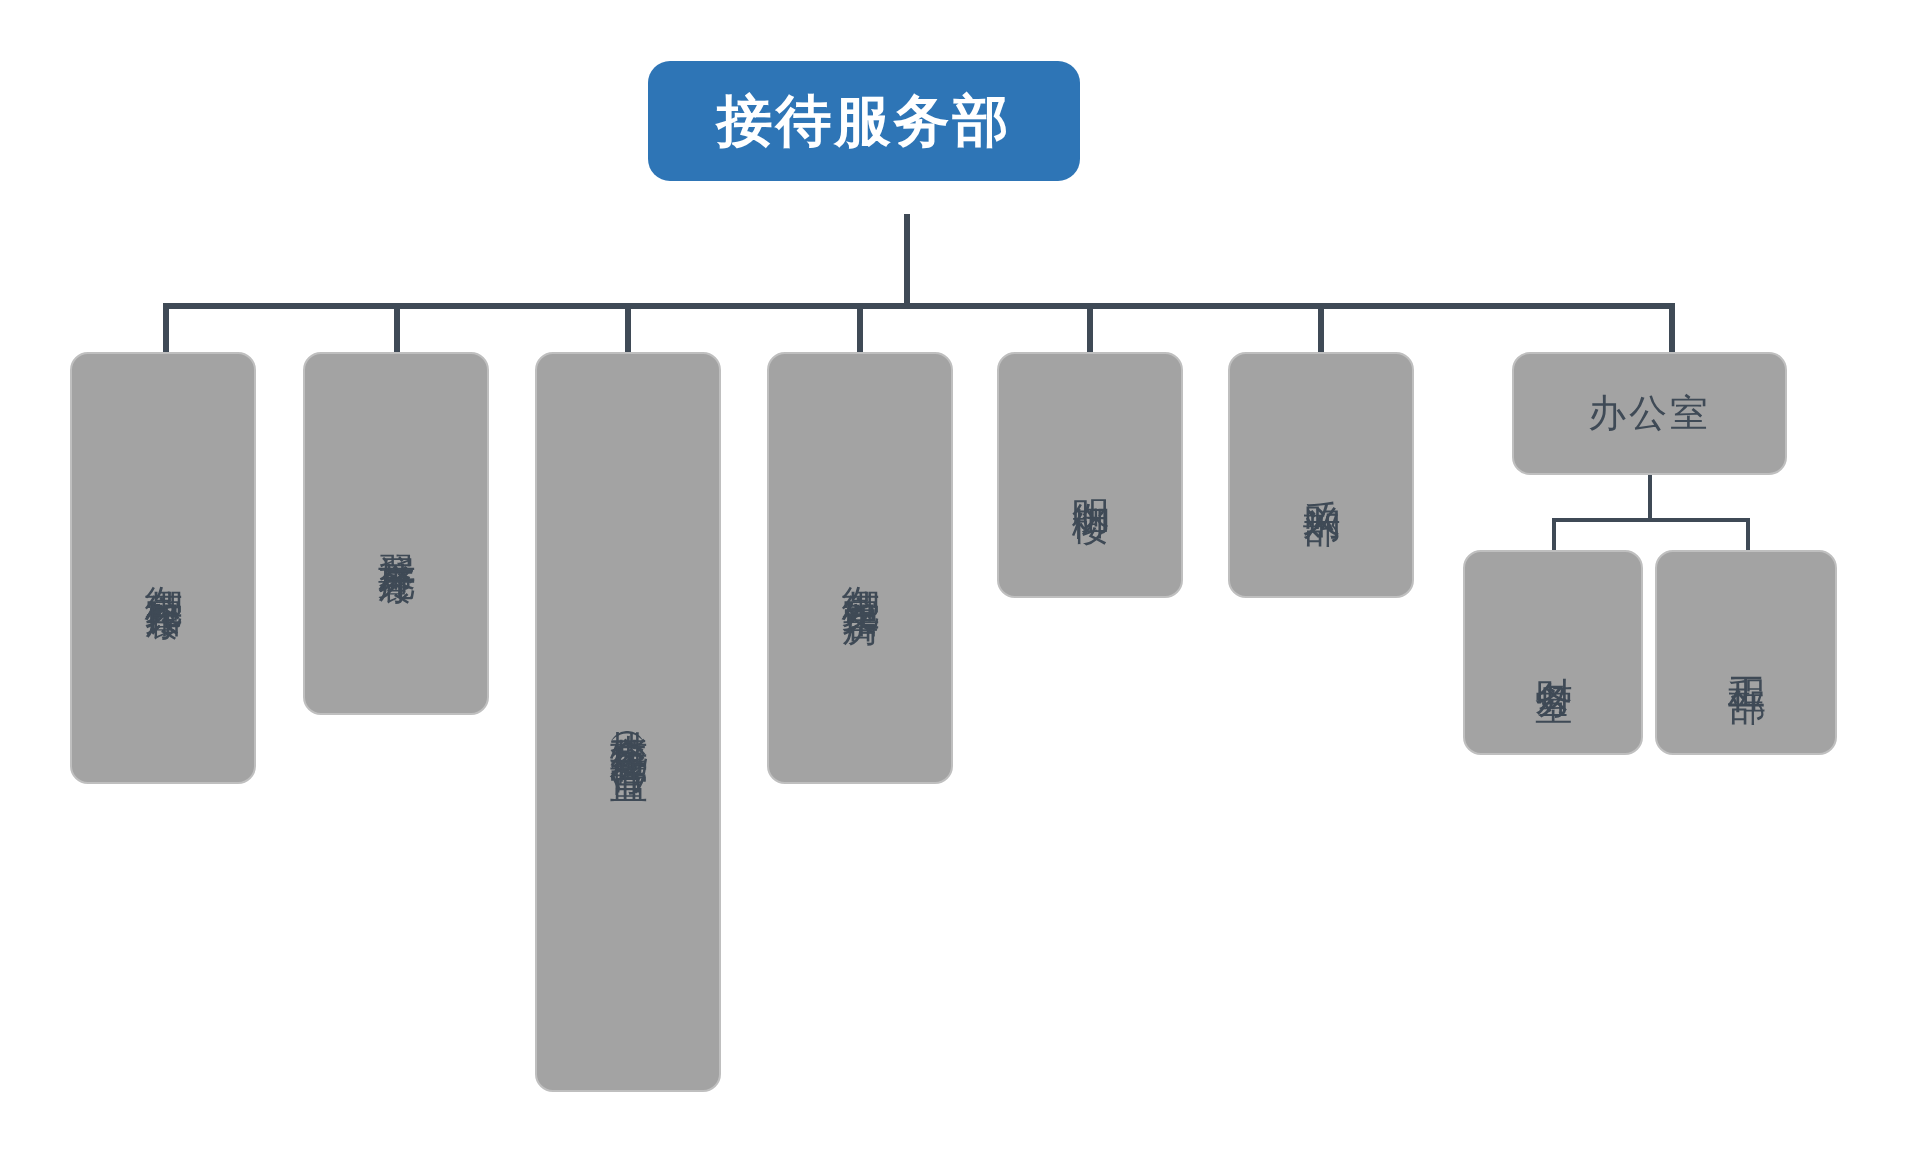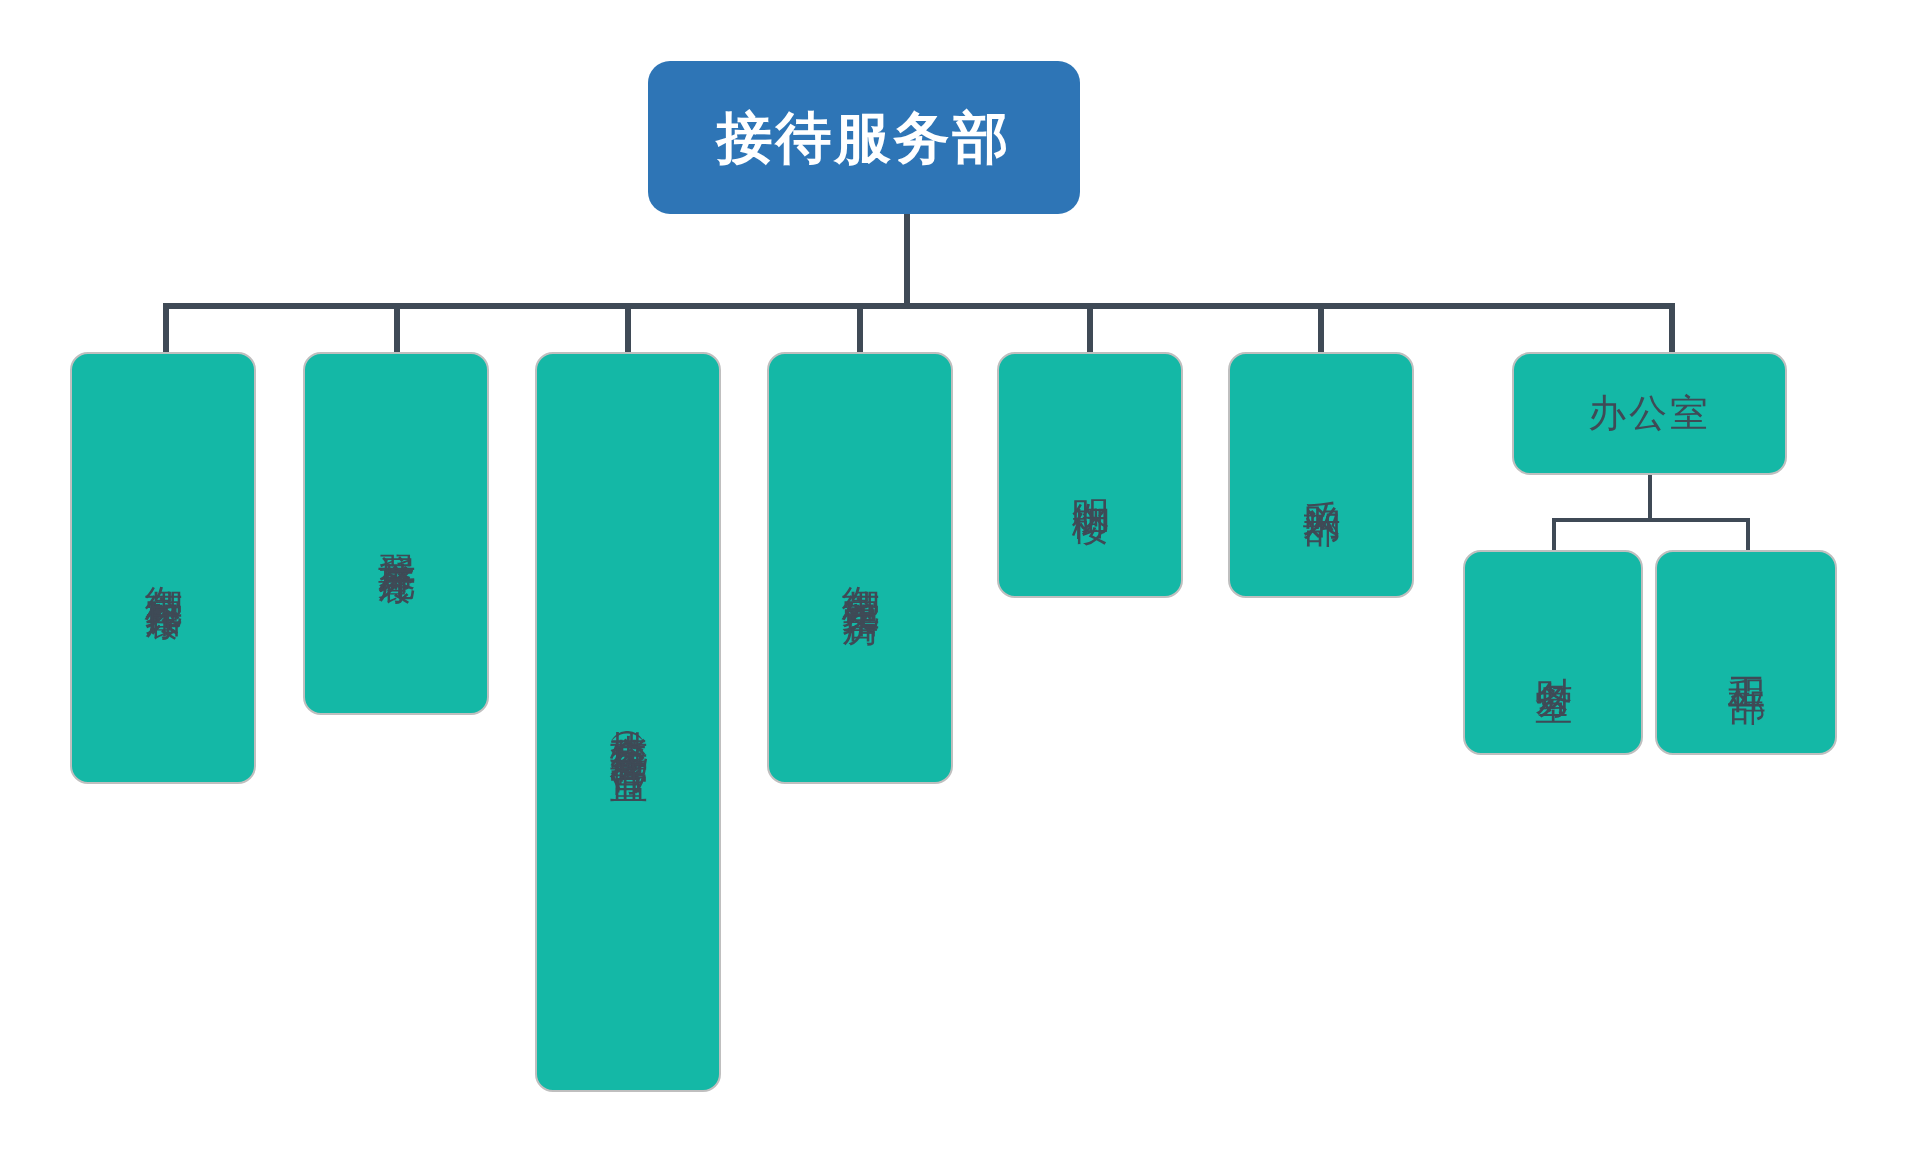--- a/index.html
+++ b/index.html
@@ -45,21 +45,21 @@
     color: #ffffff;
   }
   .node-root .label {
     font-size: 56px;
     font-weight: bold;
     letter-spacing: 2px;
     line-height: 1.1;
     white-space: nowrap;
   }
   .node-box {
-    background: #14b8a6;
+    background: #a3a3a3;
     border: 2px solid #bfbfbf;
     color: #3f4a56;
   }
   .node-box .label {
     font-size: 38px;
     line-height: 1.30;
     color: #3f4a56;
   }
   
   .vertical .label {
@@ -71,21 +71,21 @@
   .horizontal .label {
     white-space: nowrap;
     letter-spacing: 3px;
   }
 </style>
 </head>
 <body>
 
 <div id="canvas">
 
-  <div class="node node-root horizontal" style="left:648px; top:61px; width:432px; height:153px;">
+  <div class="node node-root horizontal" style="left:648px; top:61px; width:432px; height:120px;">
     <span class="label">接待服务部</span>
   </div>
 
   <div class="conn conn-v" style="left:904px; top:214px; width:6px; height:95px;"></div>
 
   <div class="conn conn-h" style="left:163px; top:303px; width:1512px; height:6px;"></div>
 
   <div class="conn conn-v" style="left:163px; top:303px; height:49px;"></div>
   <div class="conn conn-v" style="left:394px; top:303px; height:49px;"></div>
   <div class="conn conn-v" style="left:625px; top:303px; height:49px;"></div>

